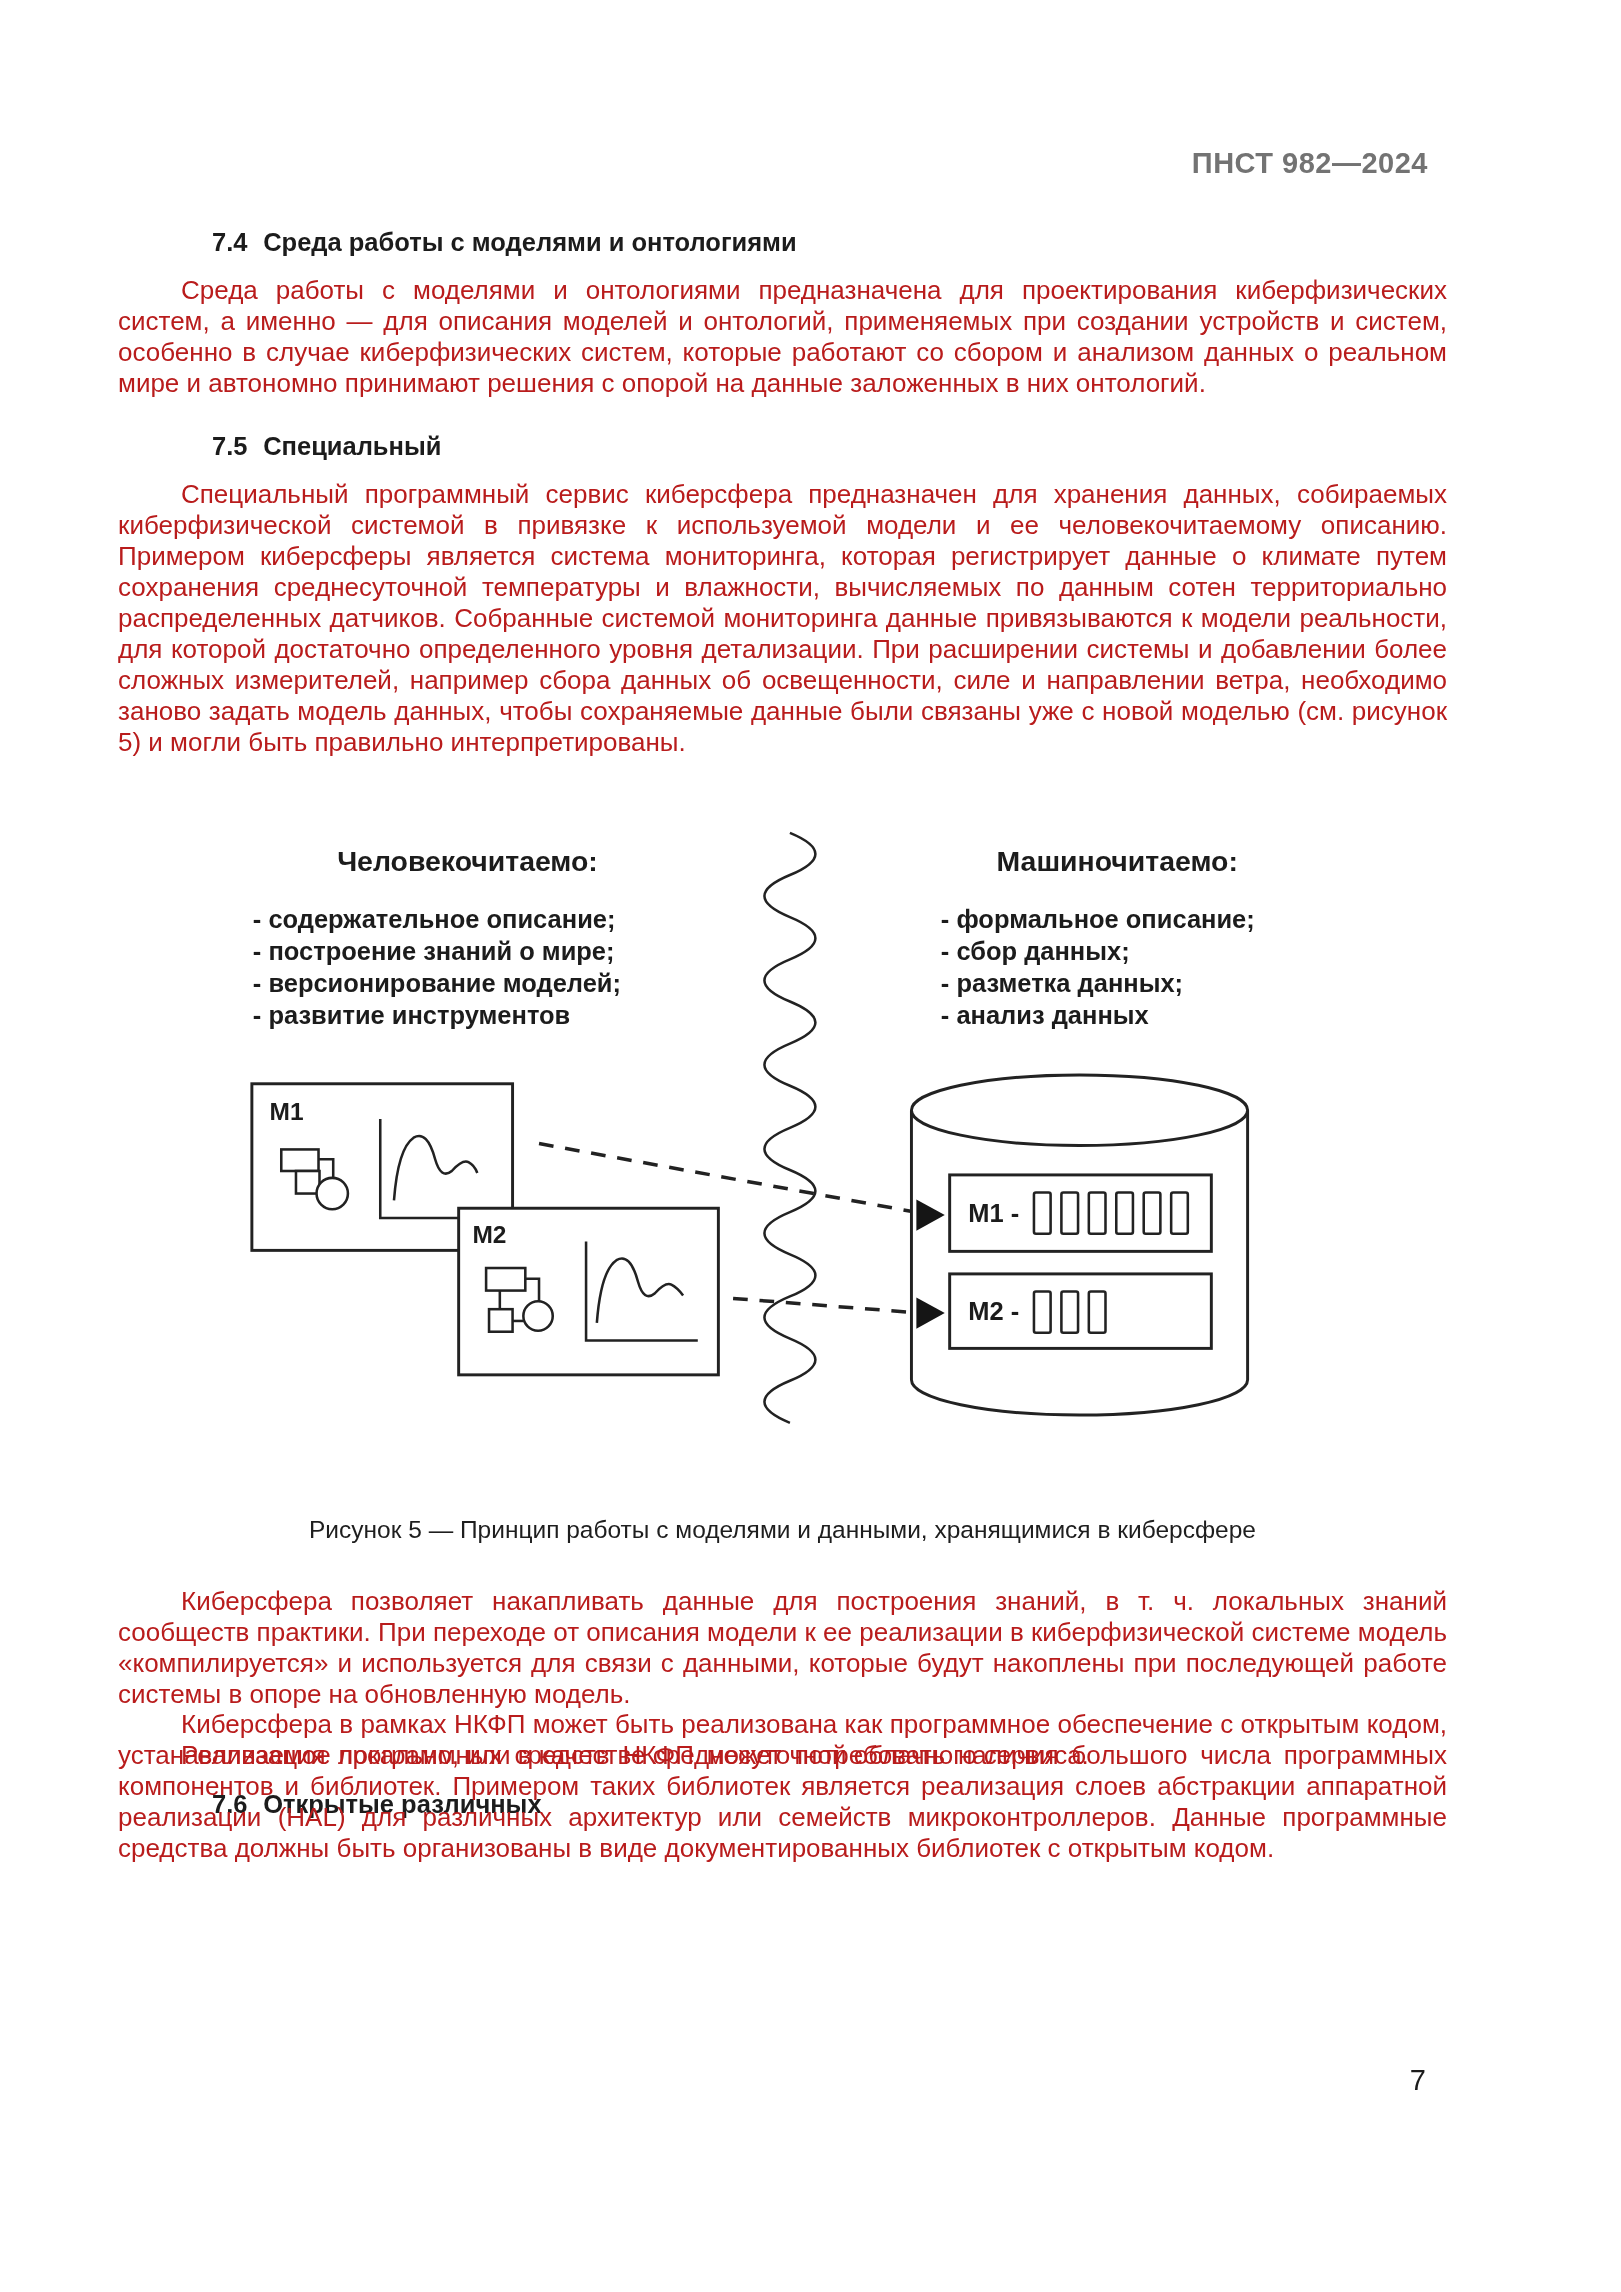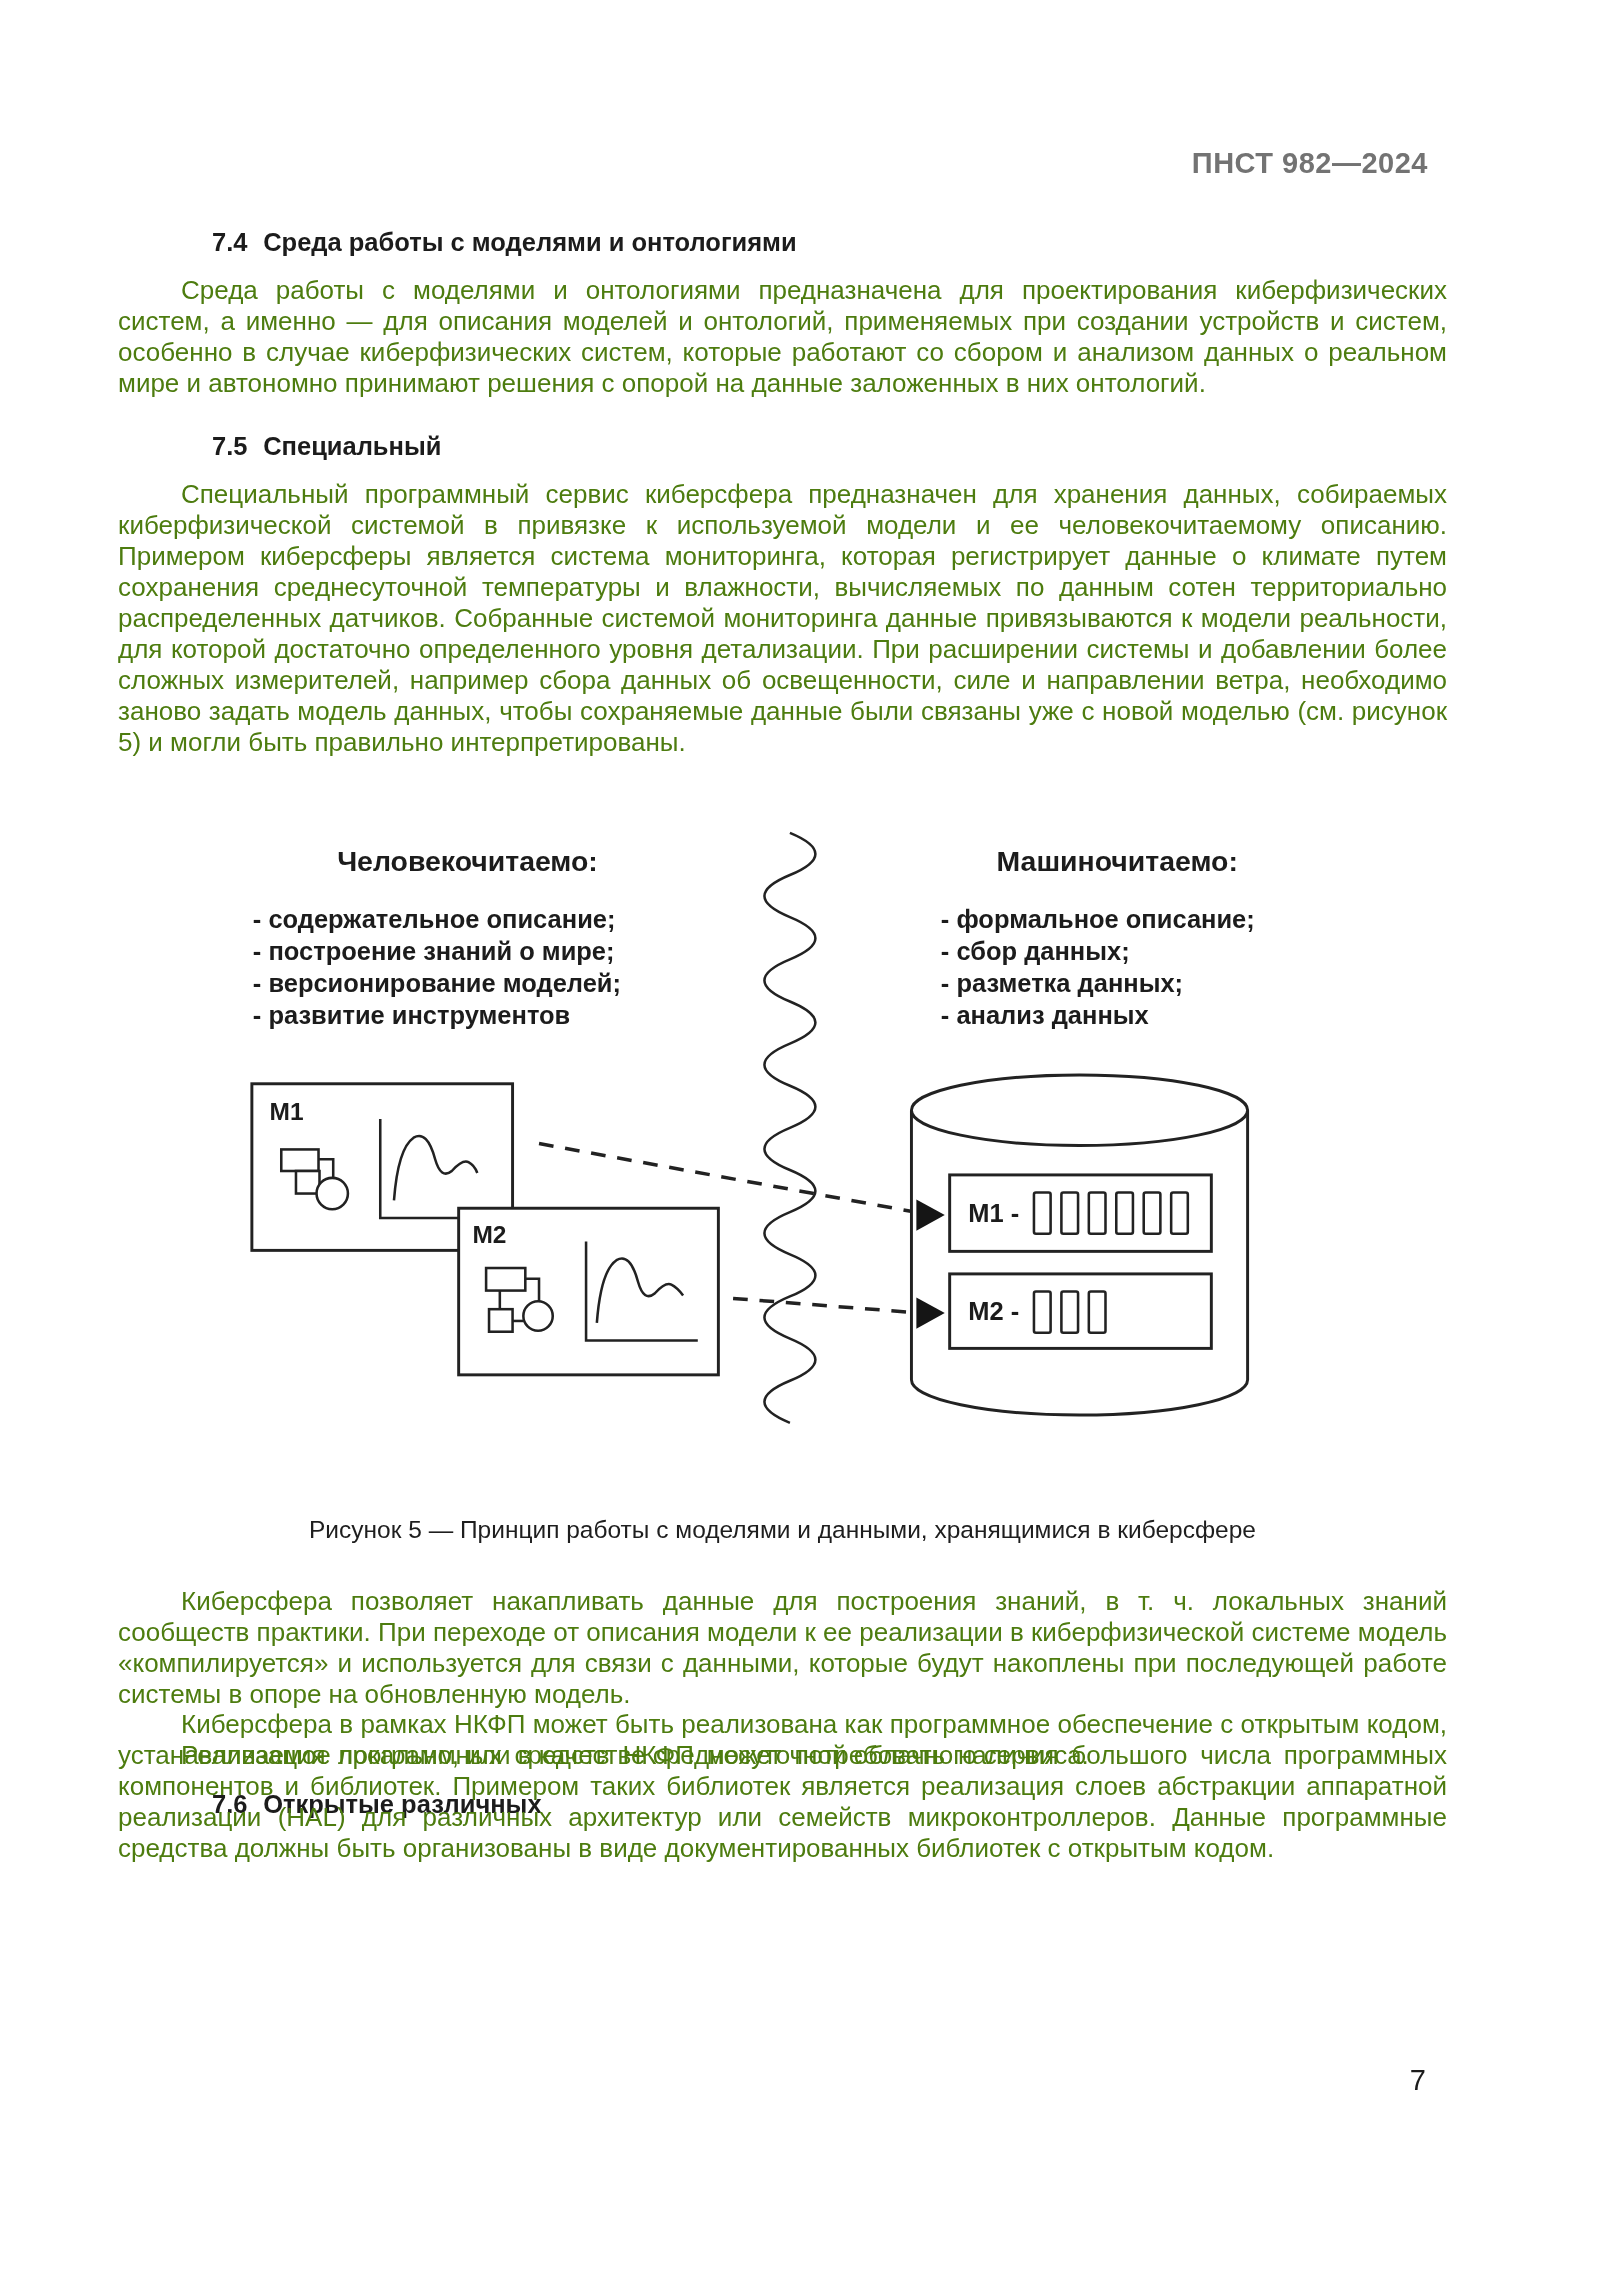--- a/index.html
+++ b/index.html
@@ -20,21 +20,21 @@
   .heading{
     left:192px; width:1255px;
     font-size:25.5px; font-weight:bold; color:#1c1c1c;
     white-space:nowrap;
   }
   .heading .num{margin-right:15.7px;margin-left:20px;}
   .para{
     left:118px; width:1329px;
     font-size:26px; line-height:31px;
     text-align:justify; text-indent:63px;
-    color:#4d7c0f;
+    color:#b91c1c;
   }
   .h74{top:228px;}
   .p74{top:275px;}
   .h75{top:432px;}
   .p75a{top:479px;}
   .figure-svg{top:823px; left:0; width:1621px; height:647px;}
   .caption{
     top:1486px; left:118px; width:1329px;
     font-size:24.5px; text-align:center; color:#1e1e1e;margin-top:30px;
   }

